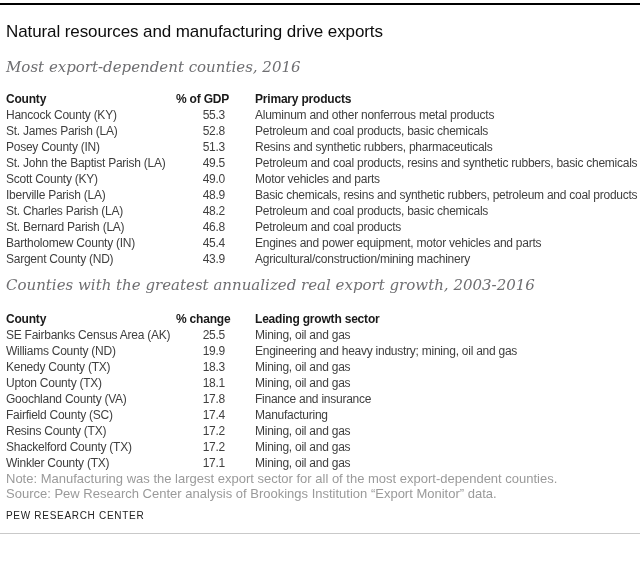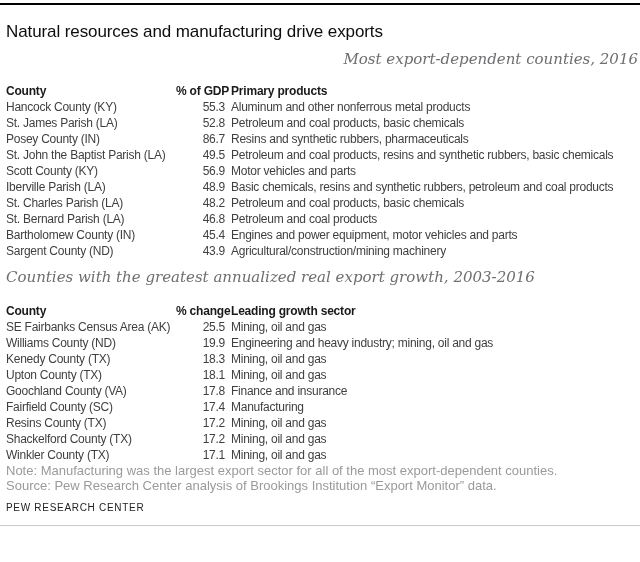--- a/index.html
+++ b/index.html
@@ -4,28 +4,28 @@
 <style>
   * { margin:0; padding:0; box-sizing:border-box; }
   html,body { width:640px; height:562px; background:#ffffff; overflow:hidden;
               font-family:"Liberation Sans", sans-serif; }
   .top-rule { margin-top:3px; height:2px; background:#000000; width:100%; }
   .content { padding:0 2px 0 6px; }
   .page-title { margin:16px 0 0; font-size:17px; line-height:21px; font-weight:normal;
                 color:#0d0d0d; letter-spacing:-0.1px; }
   .subtitle { font-family:"DejaVu Serif","Liberation Serif",serif; font-style:italic;
               font-weight:normal; font-size:15px; line-height:15px; color:#6e6e71; }
-  .subtitle.first { margin-top:10px;text-align:right; }
+  .subtitle.first { margin-top:18px; }
   .subtitle.second { margin-top:11px; }
   .table { margin-top:16px; font-size:12px; letter-spacing:-0.25px; color:#3f3f3f; }
   .table.second { margin-top:18px; }
   .trow { display:grid; grid-template-columns:170px 49px 1fr; line-height:16px;
           white-space:nowrap; }
   .trow .c2 { text-align:right; }
-  .trow .c3 { padding-left:6px; }
+  .trow .c3 { padding-left:30px; }
   .thead { font-weight:bold; color:#1a1a1a; letter-spacing:-0.2px;margin-top:14px; }
   .note-block { font-size:13px; line-height:15px; color:#9a9a9a; }
   .brand { margin-top:7px; font-size:10px; line-height:15px; color:#222222;
            letter-spacing:0.7px; }
   .bottom-rule { margin-top:10px; height:1px; background:#c9c9c9; width:100%; }
 </style>
 </head>
 <body>
 
 <div class="top-rule"></div>
@@ -48,31 +48,31 @@
             <div class="c2">55.3</div>
             <div class="c3">Aluminum and other nonferrous metal products</div>
           </div>
           <div class="trow">
             <div class="c1">St. James Parish (LA)</div>
             <div class="c2">52.8</div>
             <div class="c3">Petroleum and coal products, basic chemicals</div>
           </div>
           <div class="trow">
             <div class="c1">Posey County (IN)</div>
-            <div class="c2">86.7</div>
+            <div class="c2">51.3</div>
             <div class="c3">Resins and synthetic rubbers, pharmaceuticals</div>
           </div>
           <div class="trow">
             <div class="c1">St. John the Baptist Parish (LA)</div>
             <div class="c2">49.5</div>
             <div class="c3">Petroleum and coal products, resins and synthetic rubbers, basic chemicals</div>
           </div>
           <div class="trow">
             <div class="c1">Scott County (KY)</div>
-            <div class="c2">56.9</div>
+            <div class="c2">49.0</div>
             <div class="c3">Motor vehicles and parts</div>
           </div>
           <div class="trow">
             <div class="c1">Iberville Parish (LA)</div>
             <div class="c2">48.9</div>
             <div class="c3">Basic chemicals, resins and synthetic rubbers, petroleum and coal products</div>
           </div>
           <div class="trow">
             <div class="c1">St. Charles Parish (LA)</div>
             <div class="c2">48.2</div>

